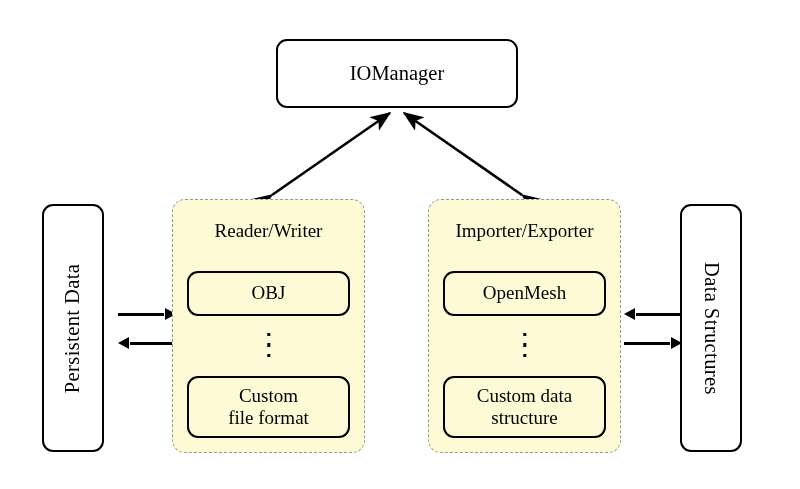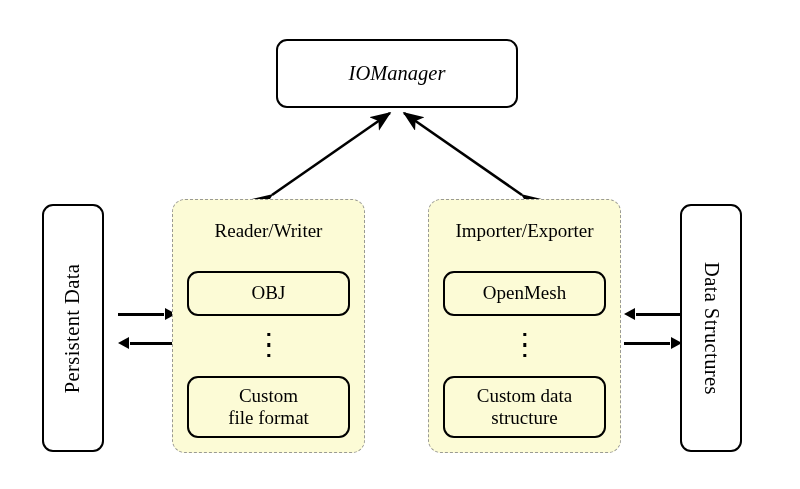--- a/index.html
+++ b/index.html
@@ -21,21 +21,20 @@
   .node {
     position: absolute;
     box-sizing: border-box;
     display: flex;
     align-items: center;
     justify-content: center;
     border: 2.6px solid #000000;
     border-radius: 11px;
     background: #ffffff;
     line-height: 1.22;
-    font-style: italic;
   }
 
   
   #io-manager {
     left: 276px;
     top: 39px;
     width: 242px;
     height: 69px;
     font-size: 20.5px;
   }

